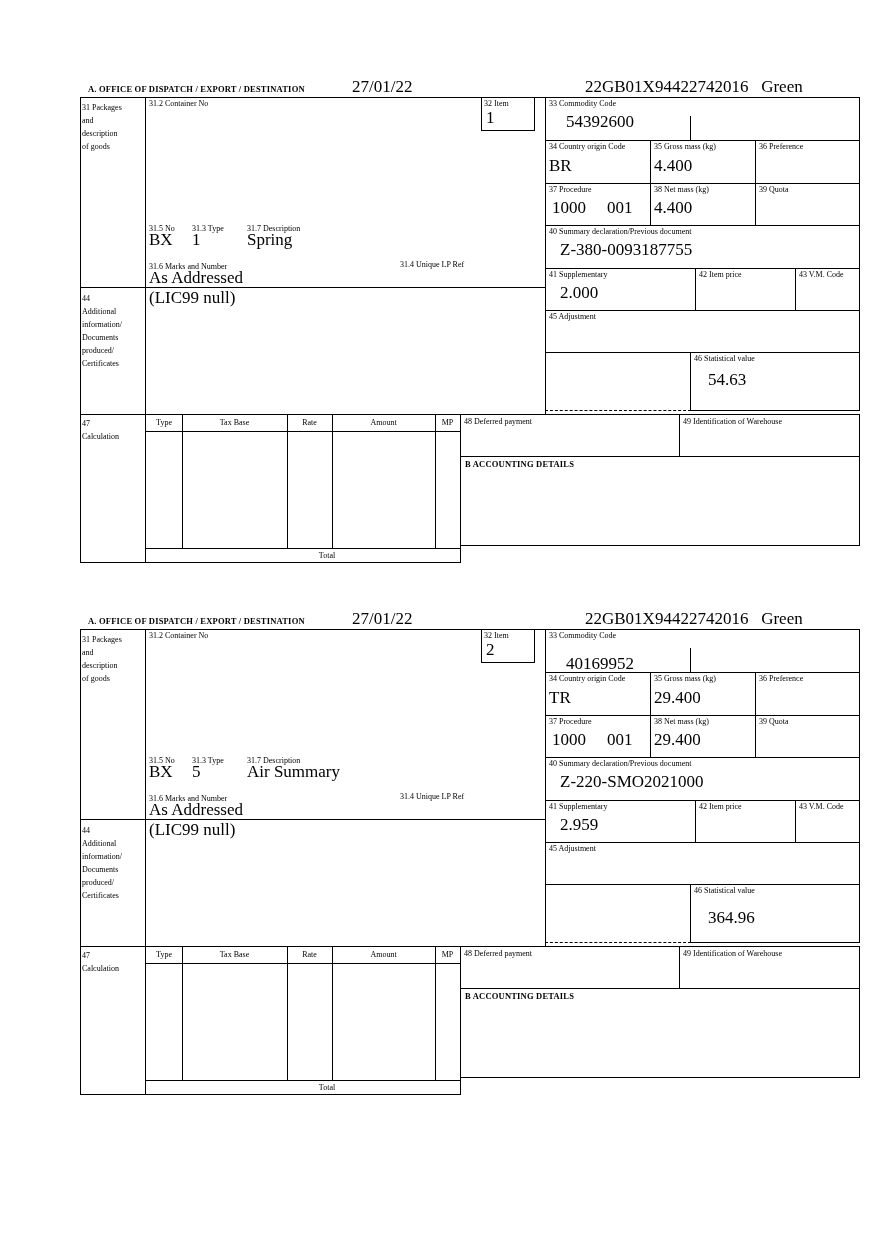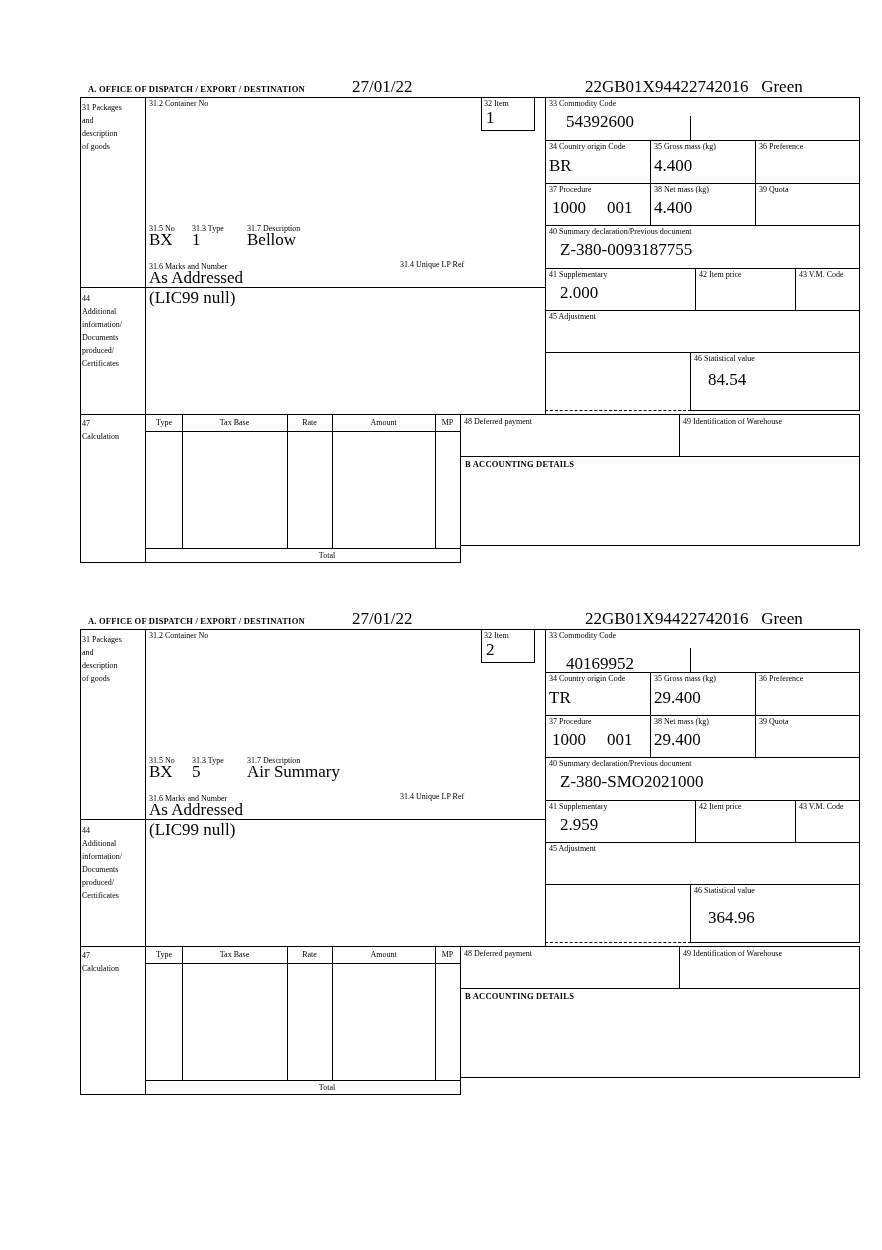--- a/index.html
+++ b/index.html
@@ -59,21 +59,21 @@
 
     <div class="box" style="left:401px;top:17px;width:54px;height:34px;"></div>
     <div class="lbl" style="left:404px;top:19px;">32 Item</div>
     <div class="val" style="left:406px;top:31px;">1</div>
 
     <div class="lbl" style="left:69px;top:144px;">31.5 No</div>
     <div class="lbl" style="left:112px;top:144px;">31.3 Type</div>
     <div class="lbl" style="left:167px;top:144px;">31.7 Description</div>
     <div class="val" style="left:69px;top:153px;">BX</div>
     <div class="val" style="left:112px;top:153px;">1</div>
-    <div class="val" style="left:167px;top:153px;">Bellow</div>
+    <div class="val" style="left:167px;top:153px;">Spring</div>
 
     <div class="lbl" style="left:69px;top:182px;">31.6 Marks and Number</div>
     <div class="lbl" style="left:320px;top:180px;">31.4 Unique LP Ref</div>
     <div class="val" style="left:69px;top:191px;">As Addressed</div>
 
     <div class="box" style="left:65px;top:207px;width:401px;height:128px;"></div>
     <div class="val" style="left:69px;top:211px;">(LIC99 null)</div>
 
     <div class="box" style="left:465px;top:17px;width:315px;height:44px;"></div>
     <div class="lbl" style="left:469px;top:19px;">33 Commodity Code</div>
@@ -116,21 +116,21 @@
 
     <div class="box" style="left:715px;top:188px;width:65px;height:43px;"></div>
     <div class="lbl" style="left:719px;top:190px;">43 V.M. Code</div>
 
     <div class="box" style="left:465px;top:230px;width:315px;height:43px;"></div>
     <div class="lbl" style="left:469px;top:232px;">45 Adjustment</div>
 
     <div class="dash" style="left:465px;top:272px;width:146px;height:59px;"></div>
     <div class="box" style="left:610px;top:272px;width:170px;height:59px;"></div>
     <div class="lbl" style="left:614px;top:274px;">46 Statistical value</div>
-    <div class="val" style="left:628px;top:293px;">84.54</div>
+    <div class="val" style="left:628px;top:293px;">54.63</div>
 
     <div class="box" style="left:65px;top:334px;width:316px;height:149px;">
       <div class="vsep" style="left:36px;top:0;height:133px;"></div>
       <div class="vsep" style="left:141px;top:0;height:133px;"></div>
       <div class="vsep" style="left:186px;top:0;height:133px;"></div>
       <div class="vsep" style="left:289px;top:0;height:133px;"></div>
       <div class="hsep" style="left:0;top:16px;width:314px;"></div>
       <div class="hsep" style="left:0;top:133px;width:314px;"></div>
       <div class="cc" style="left:0;top:3px;width:36px;">Type</div>
       <div class="cc" style="left:36px;top:3px;width:105px;">Tax Base</div>
@@ -225,21 +225,21 @@
 
     <div class="box" style="left:570px;top:103px;width:106px;height:43px;"></div>
     <div class="lbl" style="left:574px;top:105px;">38 Net mass (kg)</div>
     <div class="val" style="left:574px;top:121px;">29.400</div>
 
     <div class="box" style="left:675px;top:103px;width:105px;height:43px;"></div>
     <div class="lbl" style="left:679px;top:105px;">39 Quota</div>
 
     <div class="box" style="left:465px;top:145px;width:315px;height:44px;"></div>
     <div class="lbl" style="left:469px;top:147px;">40 Summary declaration/Previous document</div>
-    <div class="val" style="left:480px;top:163px;">Z-380-SMO2021000</div>
+    <div class="val" style="left:480px;top:163px;">Z-220-SMO2021000</div>
 
     <div class="box" style="left:465px;top:188px;width:151px;height:43px;"></div>
     <div class="lbl" style="left:469px;top:190px;">41 Supplementary</div>
     <div class="val" style="left:480px;top:206px;">2.959</div>
 
     <div class="box" style="left:615px;top:188px;width:101px;height:43px;"></div>
     <div class="lbl" style="left:619px;top:190px;">42 Item price</div>
 
     <div class="box" style="left:715px;top:188px;width:65px;height:43px;"></div>
     <div class="lbl" style="left:719px;top:190px;">43 V.M. Code</div>

